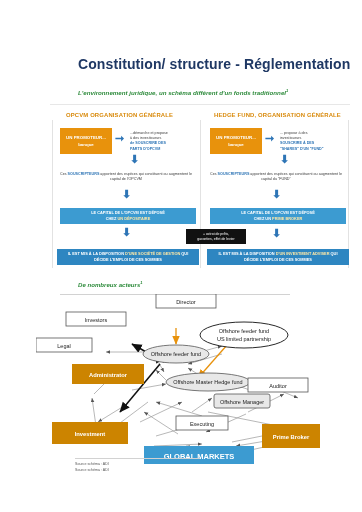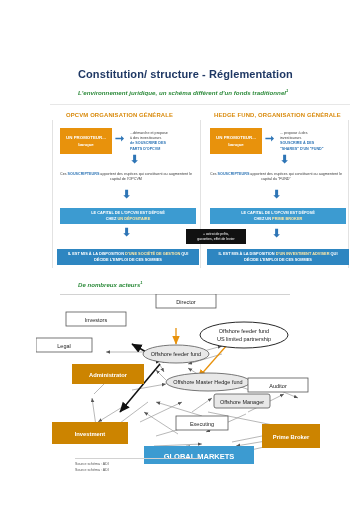--- a/index.html
+++ b/index.html
@@ -14,22 +14,22 @@
     background:#ffffff;
     overflow:hidden;
     box-sizing:border-box;
   }
   
   .slide-top{
     position:absolute;left:0;top:0;width:362px;height:268px;
     background:#ffffff;
   }
   .slide-title{
-    position:absolute;left:78px;top:68px;
-    font-size:11px;font-weight:bold;color:#1F3864;
+    position:absolute;left:78px;top:56px;
+    font-size:14px;font-weight:bold;color:#1F3864;
     letter-spacing:.1px;white-space:nowrap;
   }
   .slide-sub{
     position:absolute;left:78px;top:88px;
     font-size:6.2px;font-style:italic;font-weight:bold;color:#2E8B3C;
     white-space:nowrap;
   }
   .slide-sub sup{font-size:4px;}
   .col-head{
     position:absolute;top:112px;

